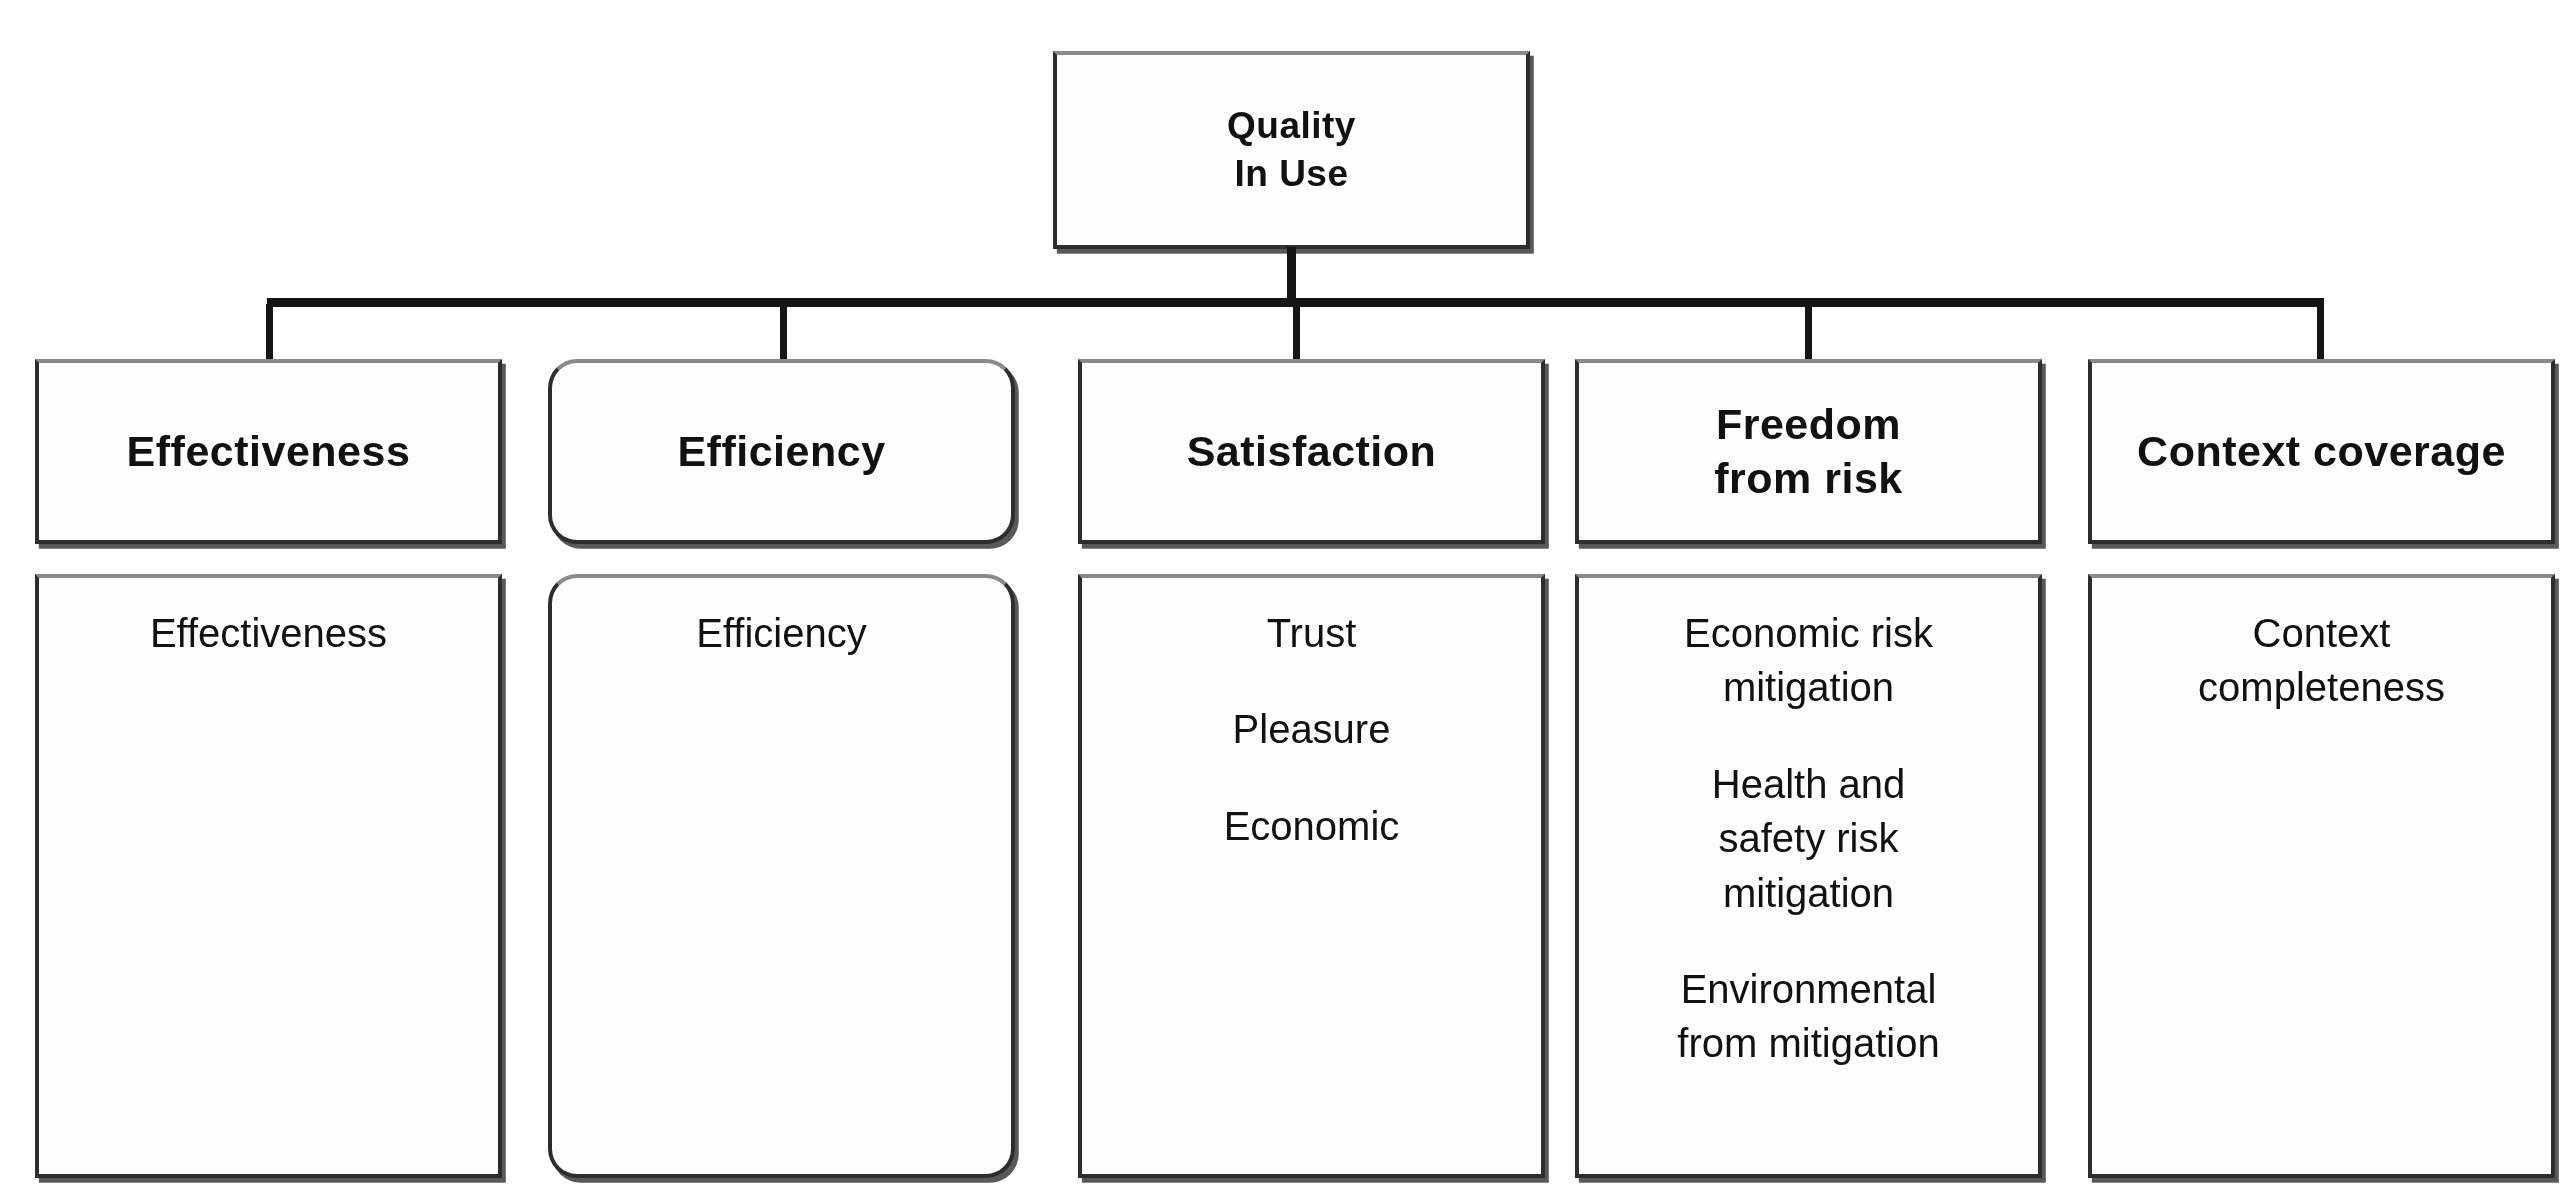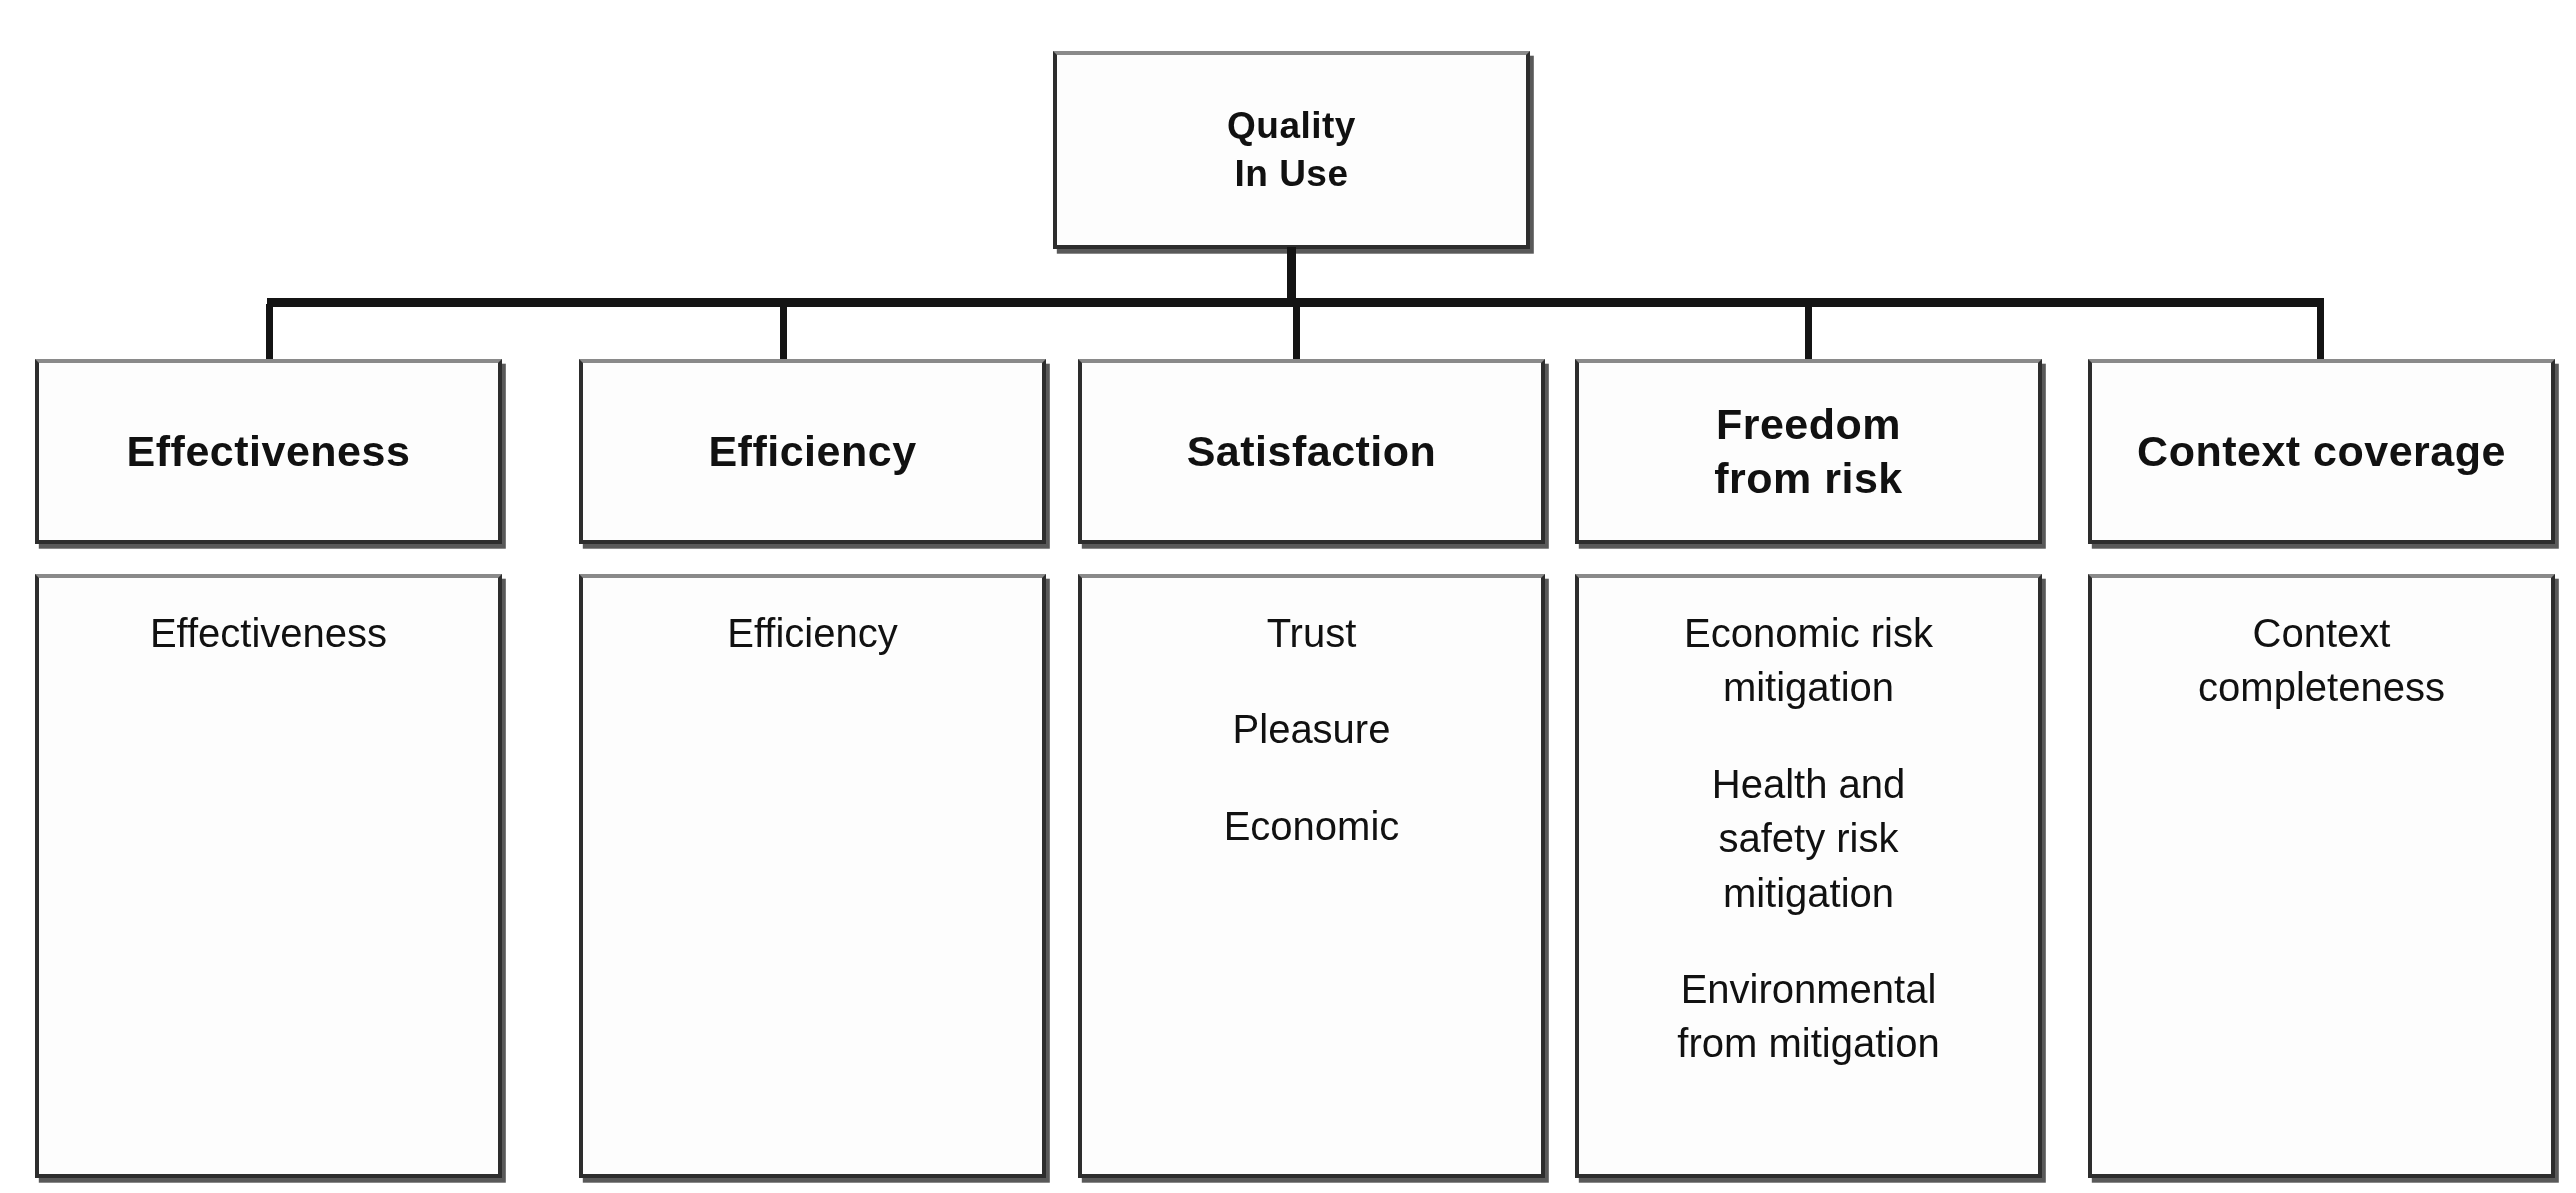--- a/index.html
+++ b/index.html
@@ -57,21 +57,21 @@
   .sub-item {
     font-size: 40px;
     line-height: 1.36;
     margin: 0 7.5px 42px 7.5px;
     white-space: pre-line;
     text-align: center;
   }
 
   
   .c1 { left: 35px; }
-  .c2 { left: 579px; }
+  .c2 { left: 548px; border-radius: 29px; }
   .c3 { left: 1062px; margin-left: 16px; }
   .c4 { left: 1575px; }
   .c5 { left: 2088px; }
 
   
   .line { position: absolute; background: #141414; }
   .trunk { left: 1287px; top: 247px; width: 9.4px; height: 55px; }
   .bar   { left: 267px;  top: 298px; width: 2057px; height: 8.5px; }
   .drop  { top: 304px; width: 6.6px; height: 57px; }
   .d1 { left: 266px; }

